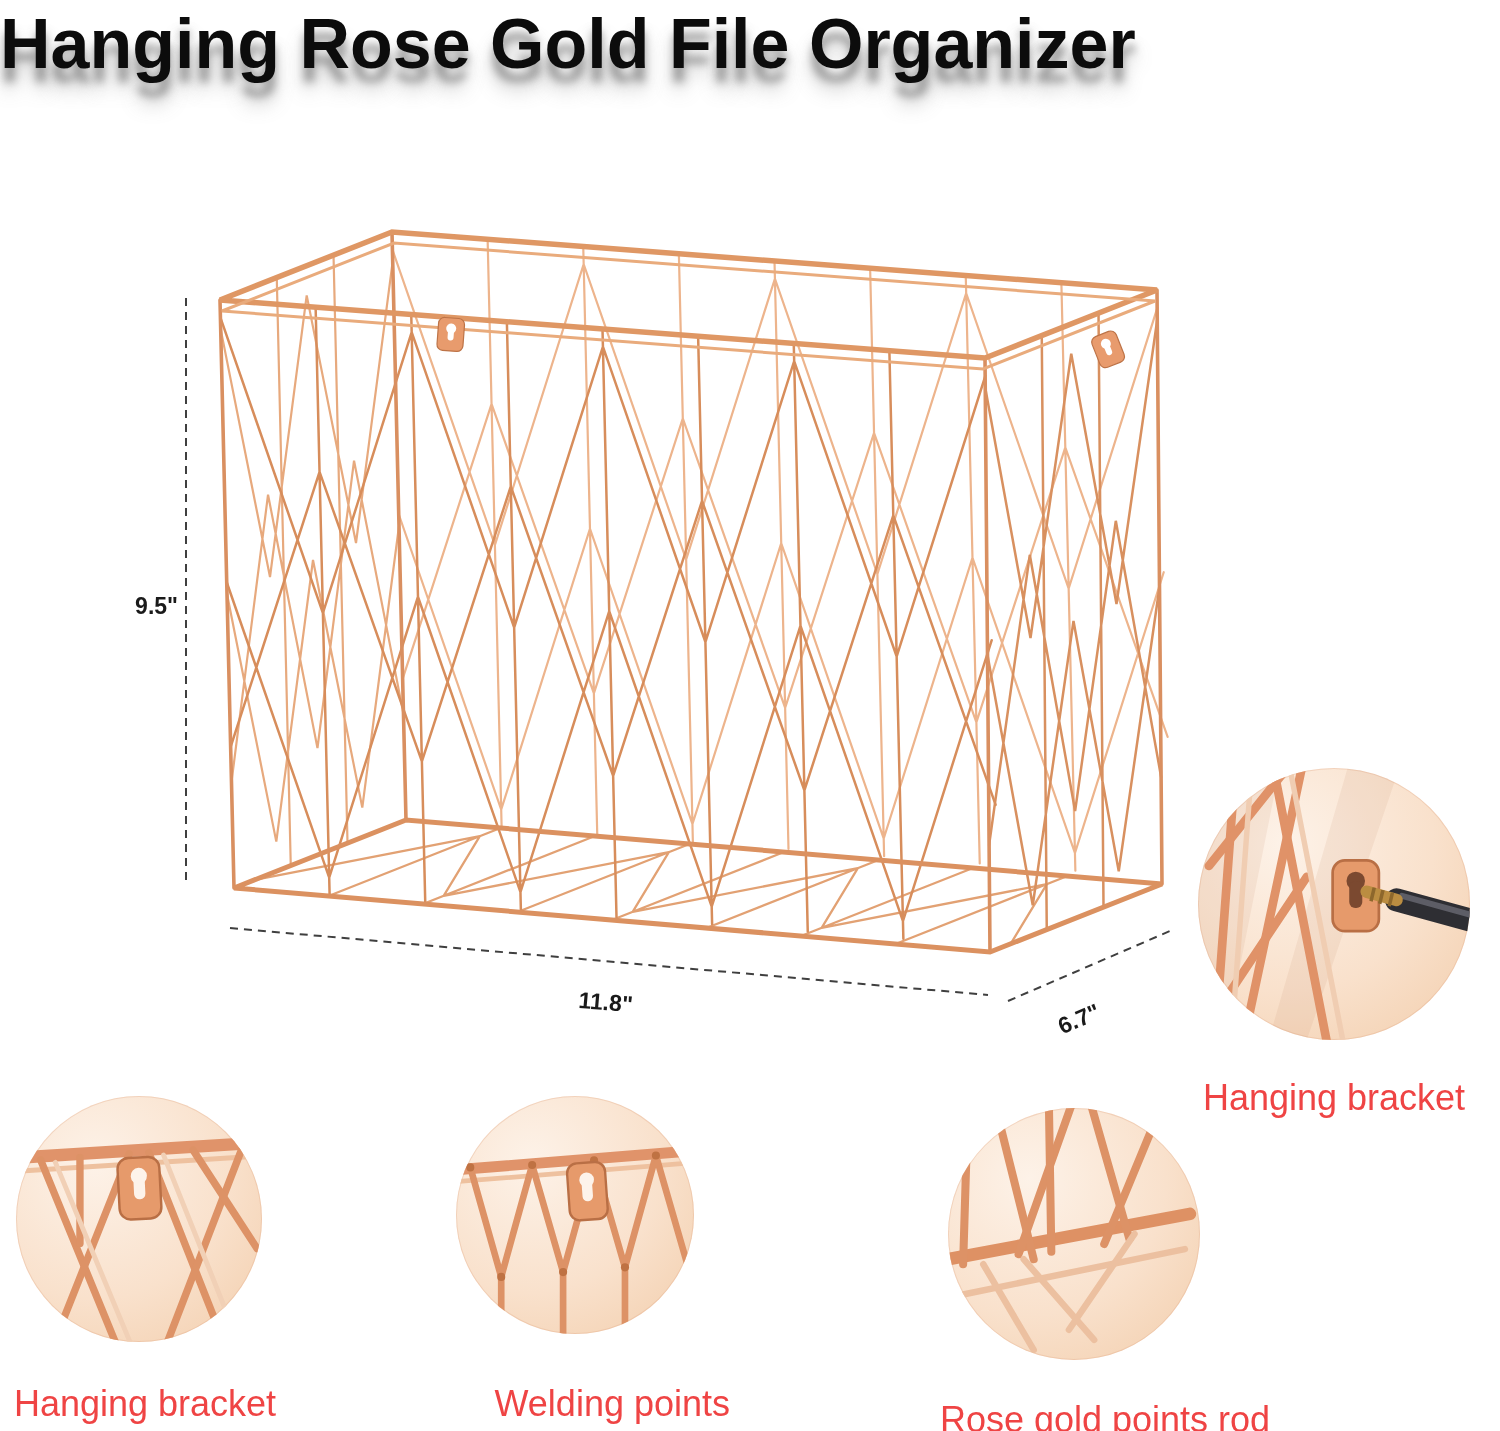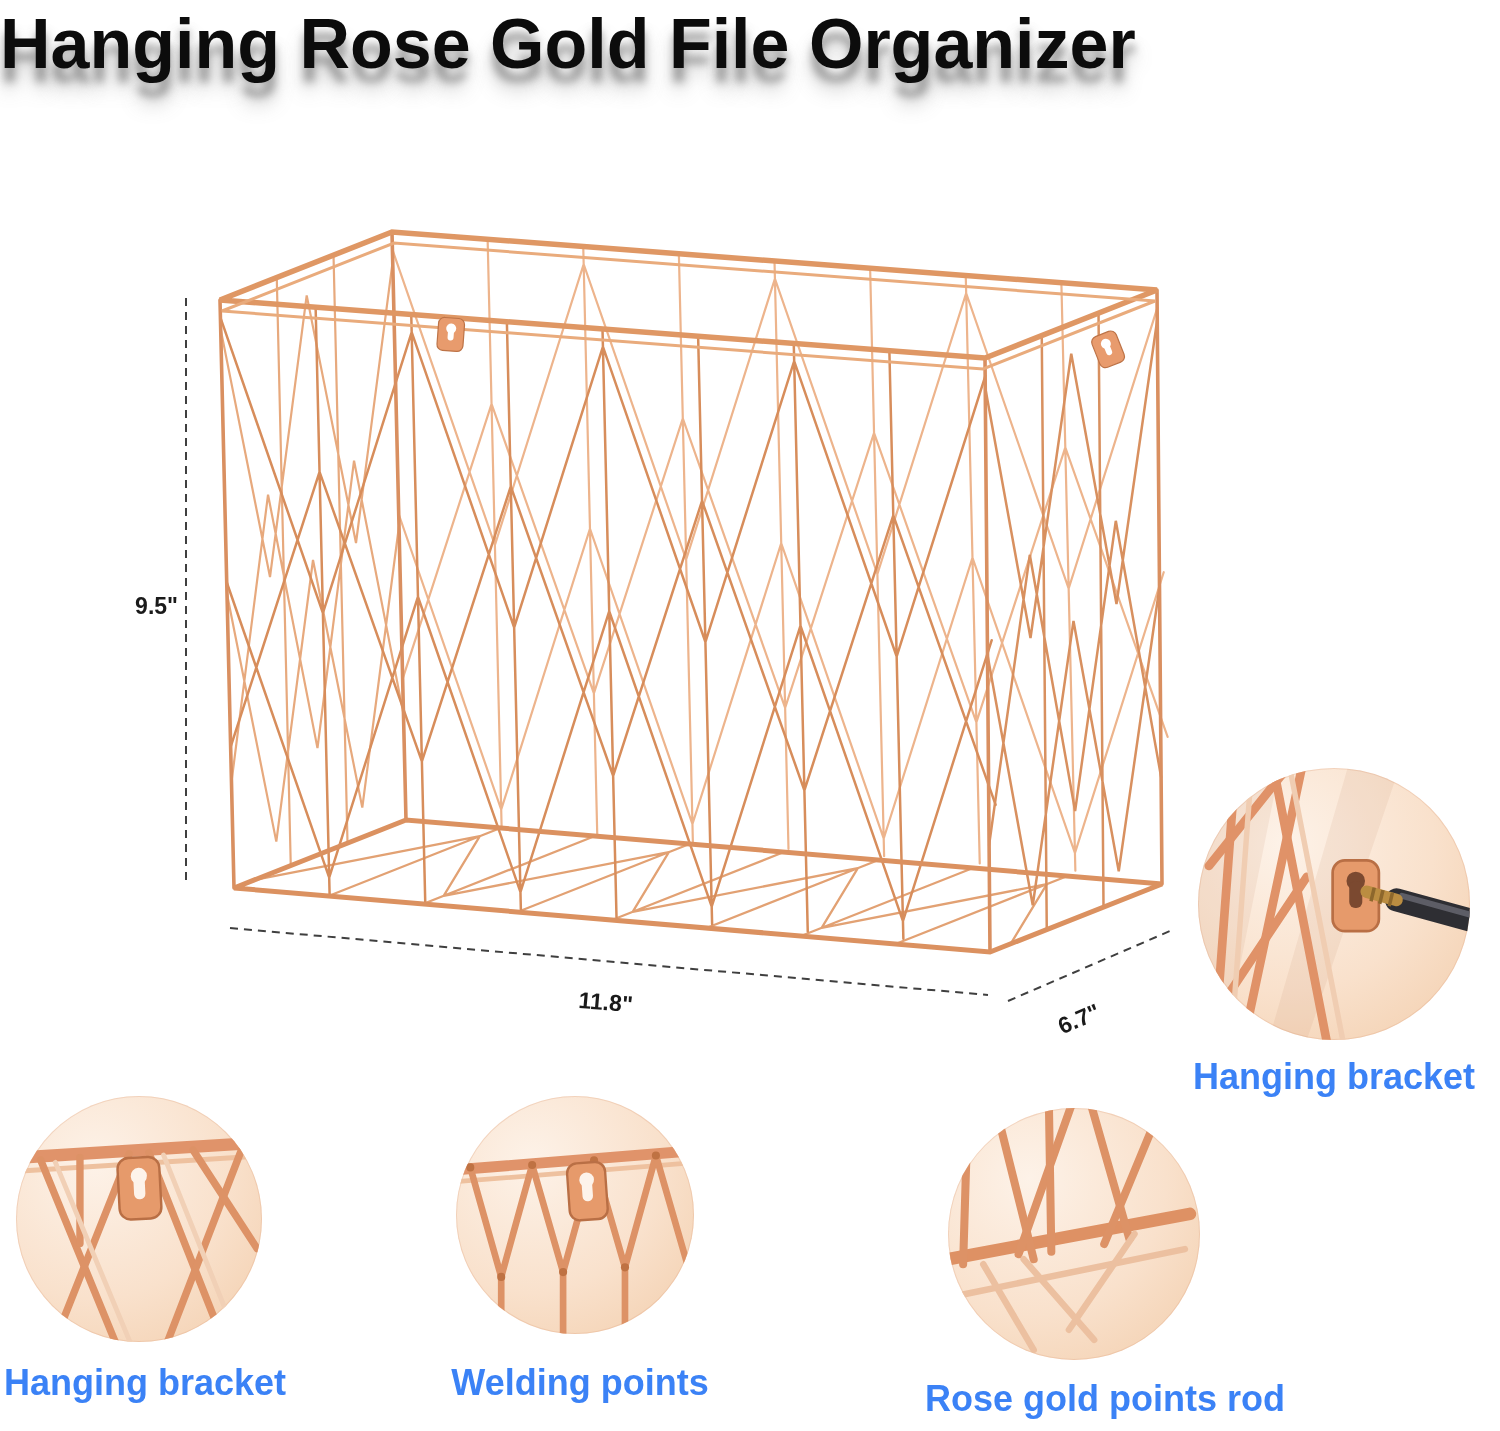--- a/index.html
+++ b/index.html
@@ -13,22 +13,22 @@
   }
   .scene{position:absolute;left:0;top:0;}
   .dim{font:700 23px "Liberation Sans",sans-serif;fill:#1a1a1a;}
   .callout{
     position:absolute;border-radius:50%;overflow:hidden;
     background:radial-gradient(circle at 32% 28%, #fdf2e8 0%, #f9e1cc 55%, #f2cdab 100%);
     box-shadow:inset 0 0 0 1px rgba(225,170,135,.35);
   }
   .callout svg{display:block;width:100%;height:100%;}
   .callout-label{
-    position:absolute;font-size:36px;font-weight:700;color:#3b82f6;
-    text-align:center;white-space:nowrap;
+    position:absolute;font-size:36px;font-weight:400;color:#ef4444;
+    text-align:center;white-space:nowrap;margin-top:21px;
   }
 </style>
 </head>
 <body>
 
 <div class="page">
 
   <h1 class="title">Hanging Rose Gold File Organizer</h1>
 
   <svg class="scene" width="1500" height="1431" viewBox="0 0 1500 1431">
@@ -173,21 +173,21 @@
           <circle cx="45" cy="74" r="1.7"></circle>
         <circle cx="71" cy="72" r="1.7"></circle>
       </g>
       <g transform="translate(55,37) rotate(-4)">
         <rect x="-8" y="-9" width="16" height="24" rx="4.2" fill="#e69a6b" stroke="#b96f45" stroke-width="1"></rect>
         <circle cx="0" cy="-1.8" r="3.1" fill="#fdf3ea"></circle>
         <rect x="-2.2" y="-1.8" width="4.4" height="9" rx="2.1" fill="#fdf3ea"></rect>
       </g>
     </svg>
   </div>
-  <div class="callout-label" style="left:430px;top:1362px;width:300px;">Welding points</div>
+  <div class="callout-label" style="left:430px;top:1362px;width:300px;text-align:right;">Welding points</div>
 
   <div class="callout" style="left:948px;top:1108px;width:252px;height:252px;">
     <svg viewBox="0 0 100 100" preserveAspectRatio="none">
       <g stroke="#de9164" stroke-width="5" fill="none" stroke-linecap="round">
         <path d="M0,60 L96,42"></path>
       </g>
       <g stroke="#dd9266" stroke-width="3.2" fill="none" stroke-linecap="round">
         <path d="M18,-4 L34,60"></path>
         <path d="M50,-4 L28,58"></path>
         <path d="M56,-4 L72,52"></path>

